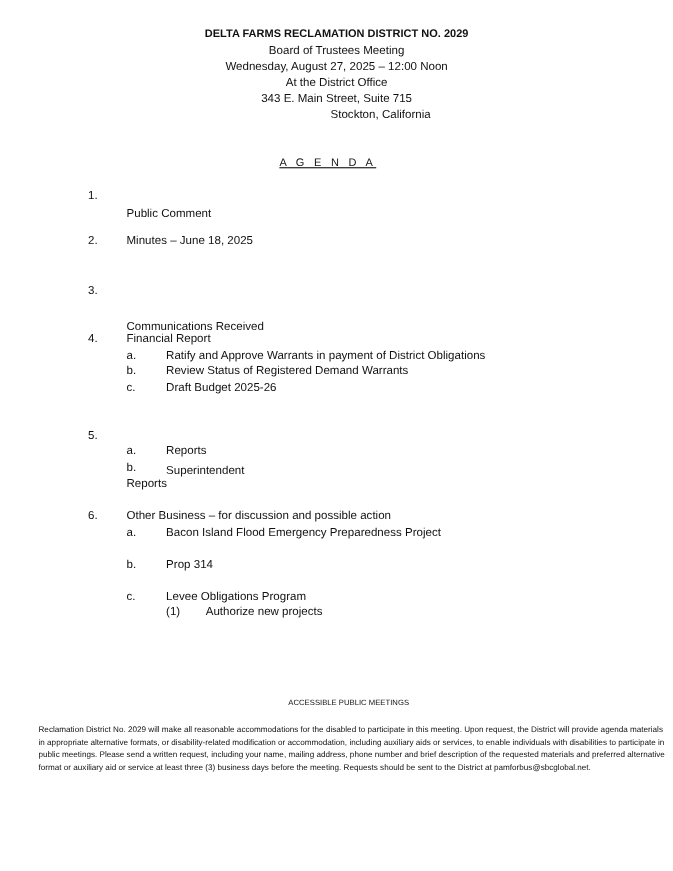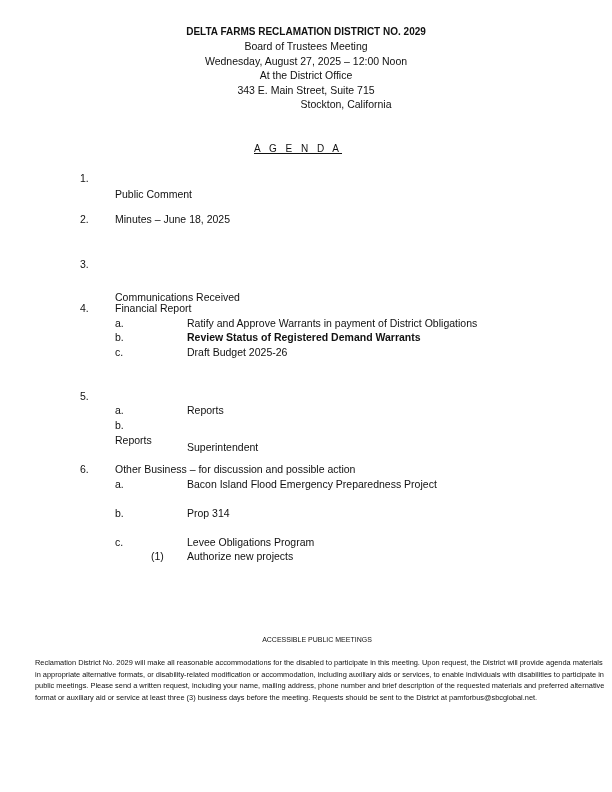--- a/index.html
+++ b/index.html
@@ -8,21 +8,21 @@
     font-family: "Liberation Sans", sans-serif; color: #111111;
   }
   .abs { position: absolute; white-space: nowrap; }
   .hdr { left: 0; width: 612px; text-align: center; font-size: 10.5px; }
   .hdr-title { font-weight: bold; font-size: 10px; }
   .agenda-title { left: 0; width: 596px; text-align: center; font-size: 10px; letter-spacing: 3px; text-decoration: underline; }
   .item { font-size: 10.5px; }
   .num { left: 80px; }
   .lbl { left: 115px; }
   .sub-letter { left: 115px; }
-  .sub-lbl { left: 151px; margin-left: 36px; }
+  .sub-lbl { left: 151px; }
   .subsub-num { left: 151px; }
   .subsub-lbl { left: 187px; }
   .foot-title { left: 0; width: 634px; text-align: center; font-size: 7px; }
   .foot-text { left: 35px; width: 575px; font-size: 7.4px; line-height: 11.6px; white-space: normal; text-align: left; }
 </style>
 </head>
 <body>
 
 <div class="abs hdr hdr-title" style="top:26px;">DELTA FARMS RECLAMATION DISTRICT NO. 2029</div>
 <div class="abs hdr" style="top:40px;">Board of Trustees Meeting</div>
@@ -40,30 +40,30 @@
 <div class="abs item lbl" style="top:213px;">Minutes – June 18, 2025</div>
 
 <div class="abs item num" style="top:258px;">3.</div>
 <div class="abs item lbl" style="top:258px;margin-top:33px;">Communications Received</div>
 
 <div class="abs item num" style="top:302px;">4.</div>
 <div class="abs item lbl" style="top:302px;">Financial Report</div>
 <div class="abs item sub-letter" style="top:317px;">a.</div>
 <div class="abs item sub-lbl" style="top:317px;">Ratify and Approve Warrants in payment of District Obligations</div>
 <div class="abs item sub-letter" style="top:331px;">b.</div>
-<div class="abs item sub-lbl" style="top:331px;font-weight:bold;">Review Status of Registered Demand Warrants</div>
+<div class="abs item sub-lbl" style="top:331px;">Review Status of Registered Demand Warrants</div>
 <div class="abs item sub-letter" style="top:346px;">c.</div>
 <div class="abs item sub-lbl" style="top:346px;">Draft Budget 2025-26</div>
 
 <div class="abs item num" style="top:390px;">5.</div>
 <div class="abs item lbl" style="top:390px;margin-top:44px;">Reports</div>
 <div class="abs item sub-letter" style="top:404px;">a.</div>
 <div class="abs item sub-lbl" style="top:404px;">Reports</div>
 <div class="abs item sub-letter" style="top:419px;">b.</div>
-<div class="abs item sub-lbl" style="top:441px;">Superintendent</div>
+<div class="abs item sub-lbl" style="top:422px;">Superintendent</div>
 
 <div class="abs item num" style="top:463px;">6.</div>
 <div class="abs item lbl" style="top:463px;">Other Business – for discussion and possible action</div>
 <div class="abs item sub-letter" style="top:478px;">a.</div>
 <div class="abs item sub-lbl" style="top:478px;">Bacon Island Flood Emergency Preparedness Project</div>
 <div class="abs item sub-letter" style="top:507px;">b.</div>
 <div class="abs item sub-lbl" style="top:507px;">Prop 314</div>
 <div class="abs item sub-letter" style="top:536px;">c.</div>
 <div class="abs item sub-lbl" style="top:536px;">Levee Obligations Program</div>
 <div class="abs item subsub-num" style="top:550px;">(1)</div>

